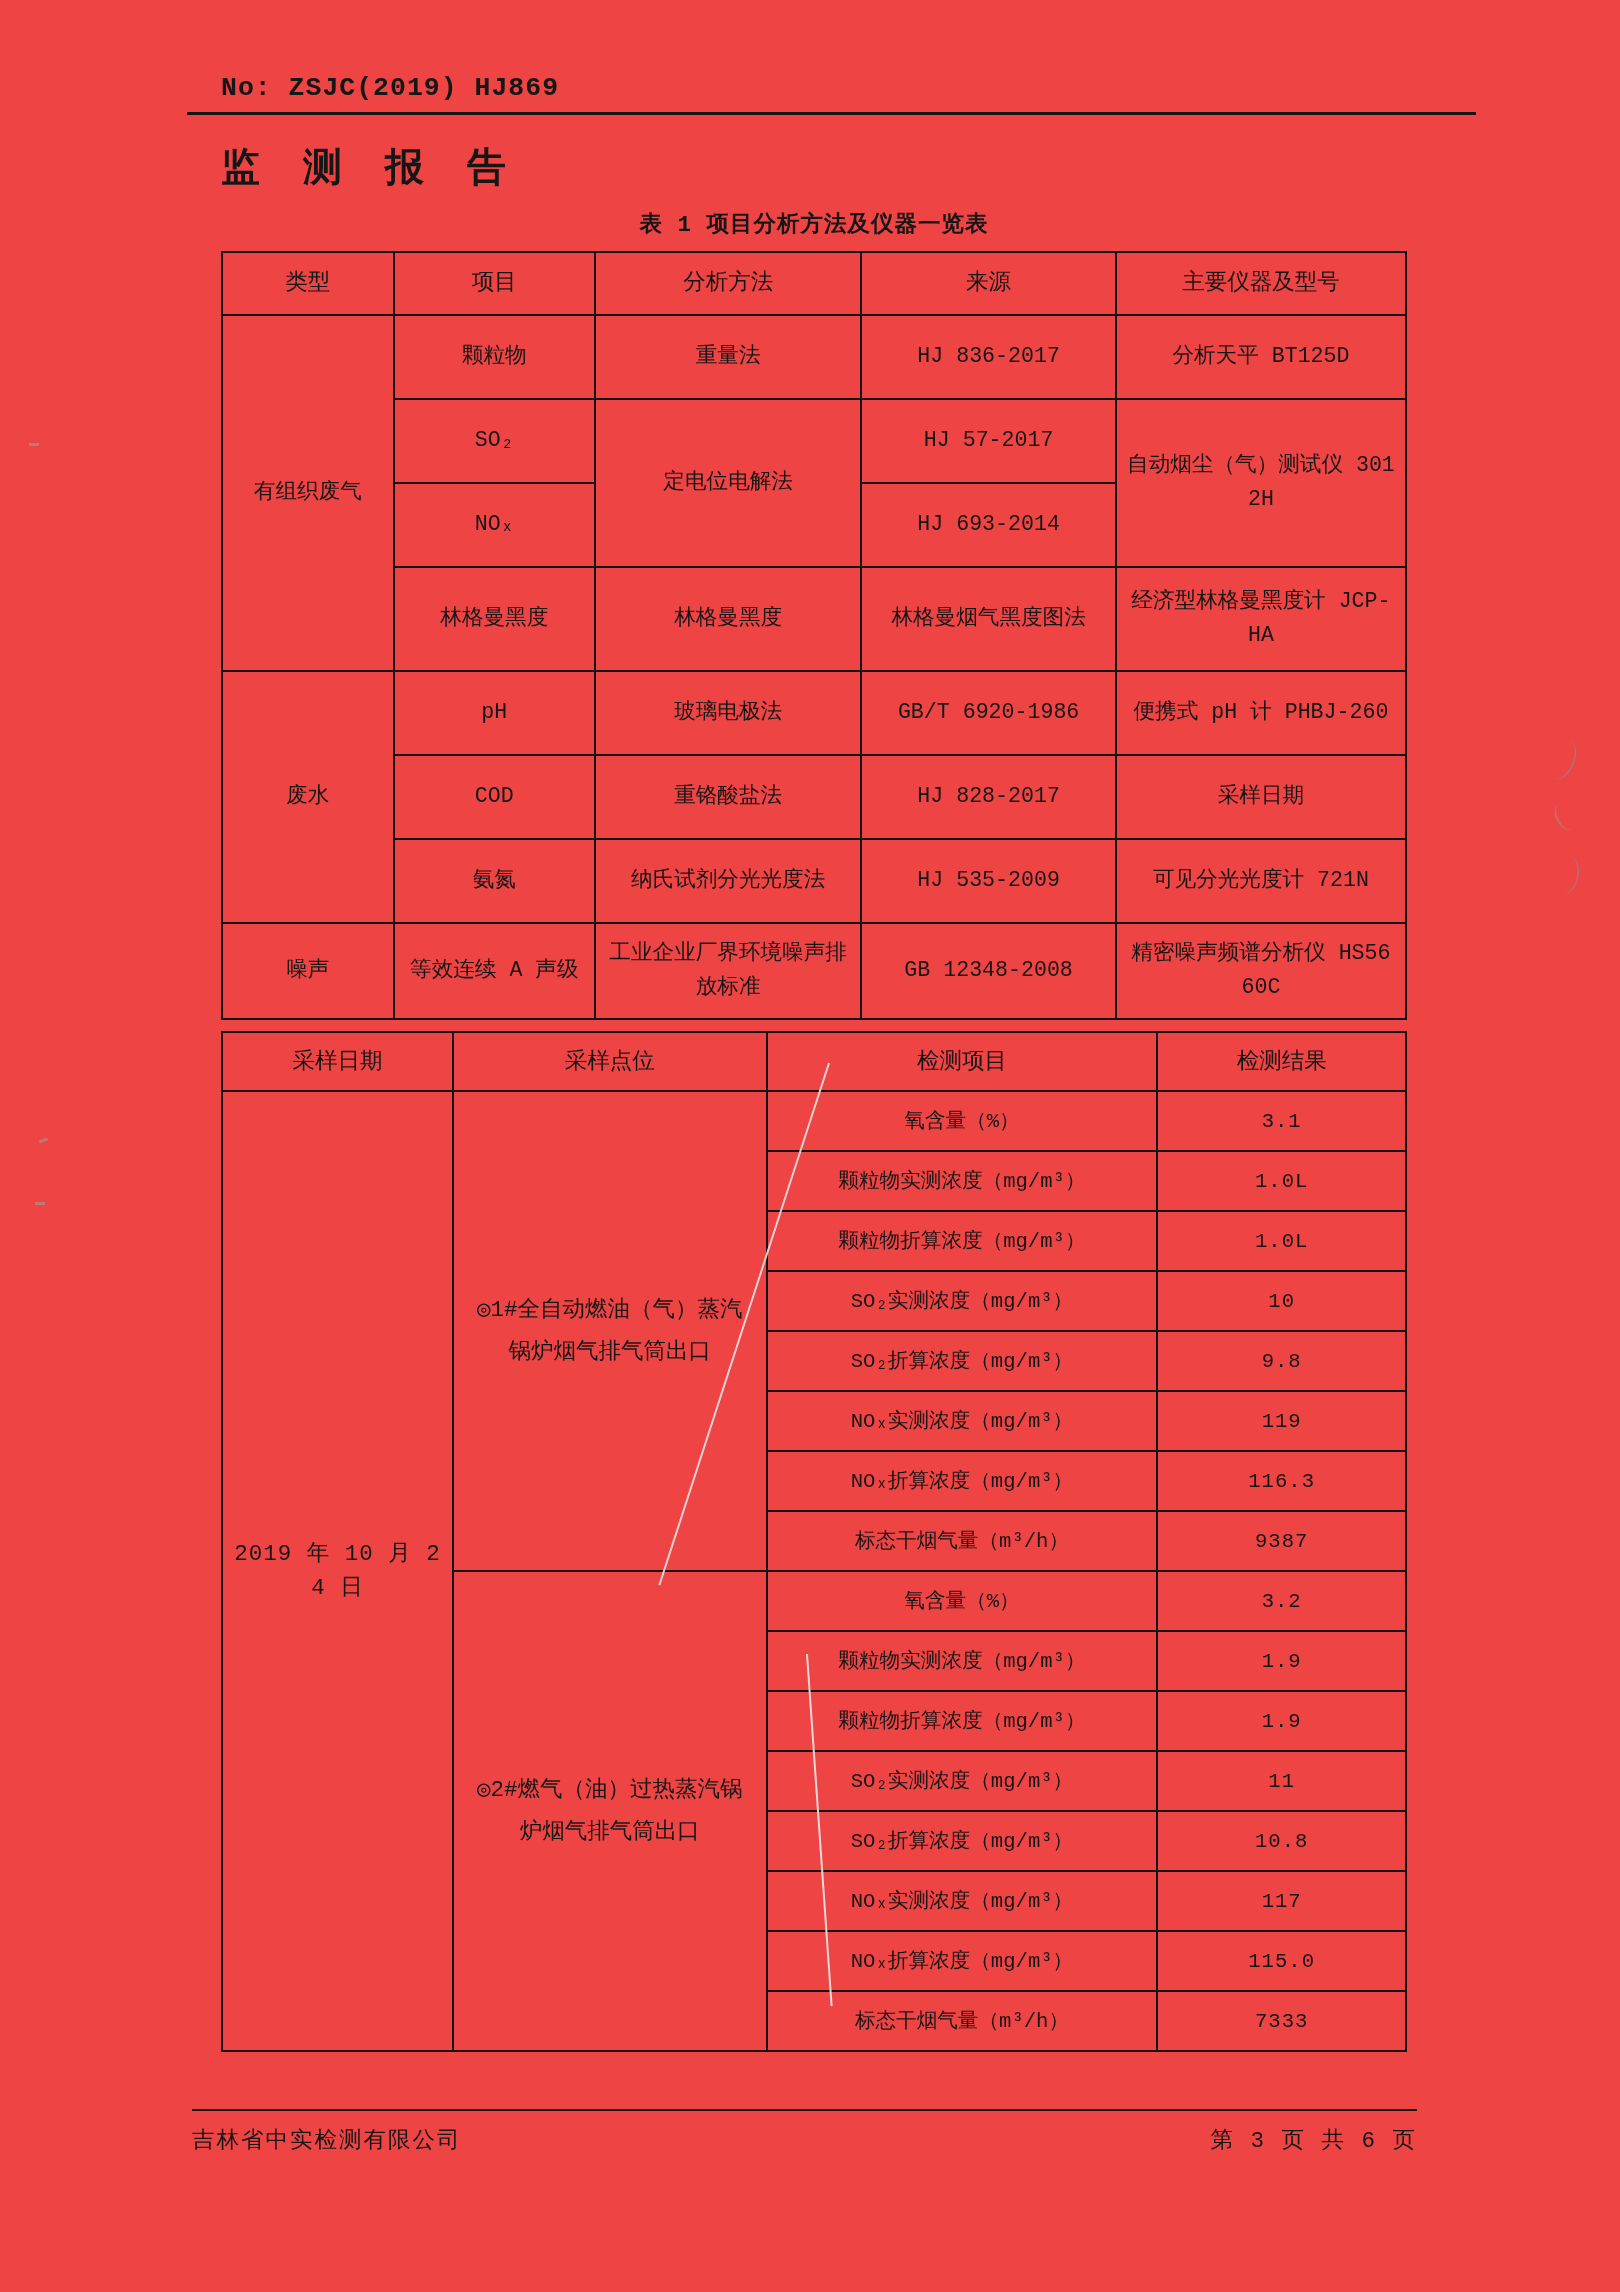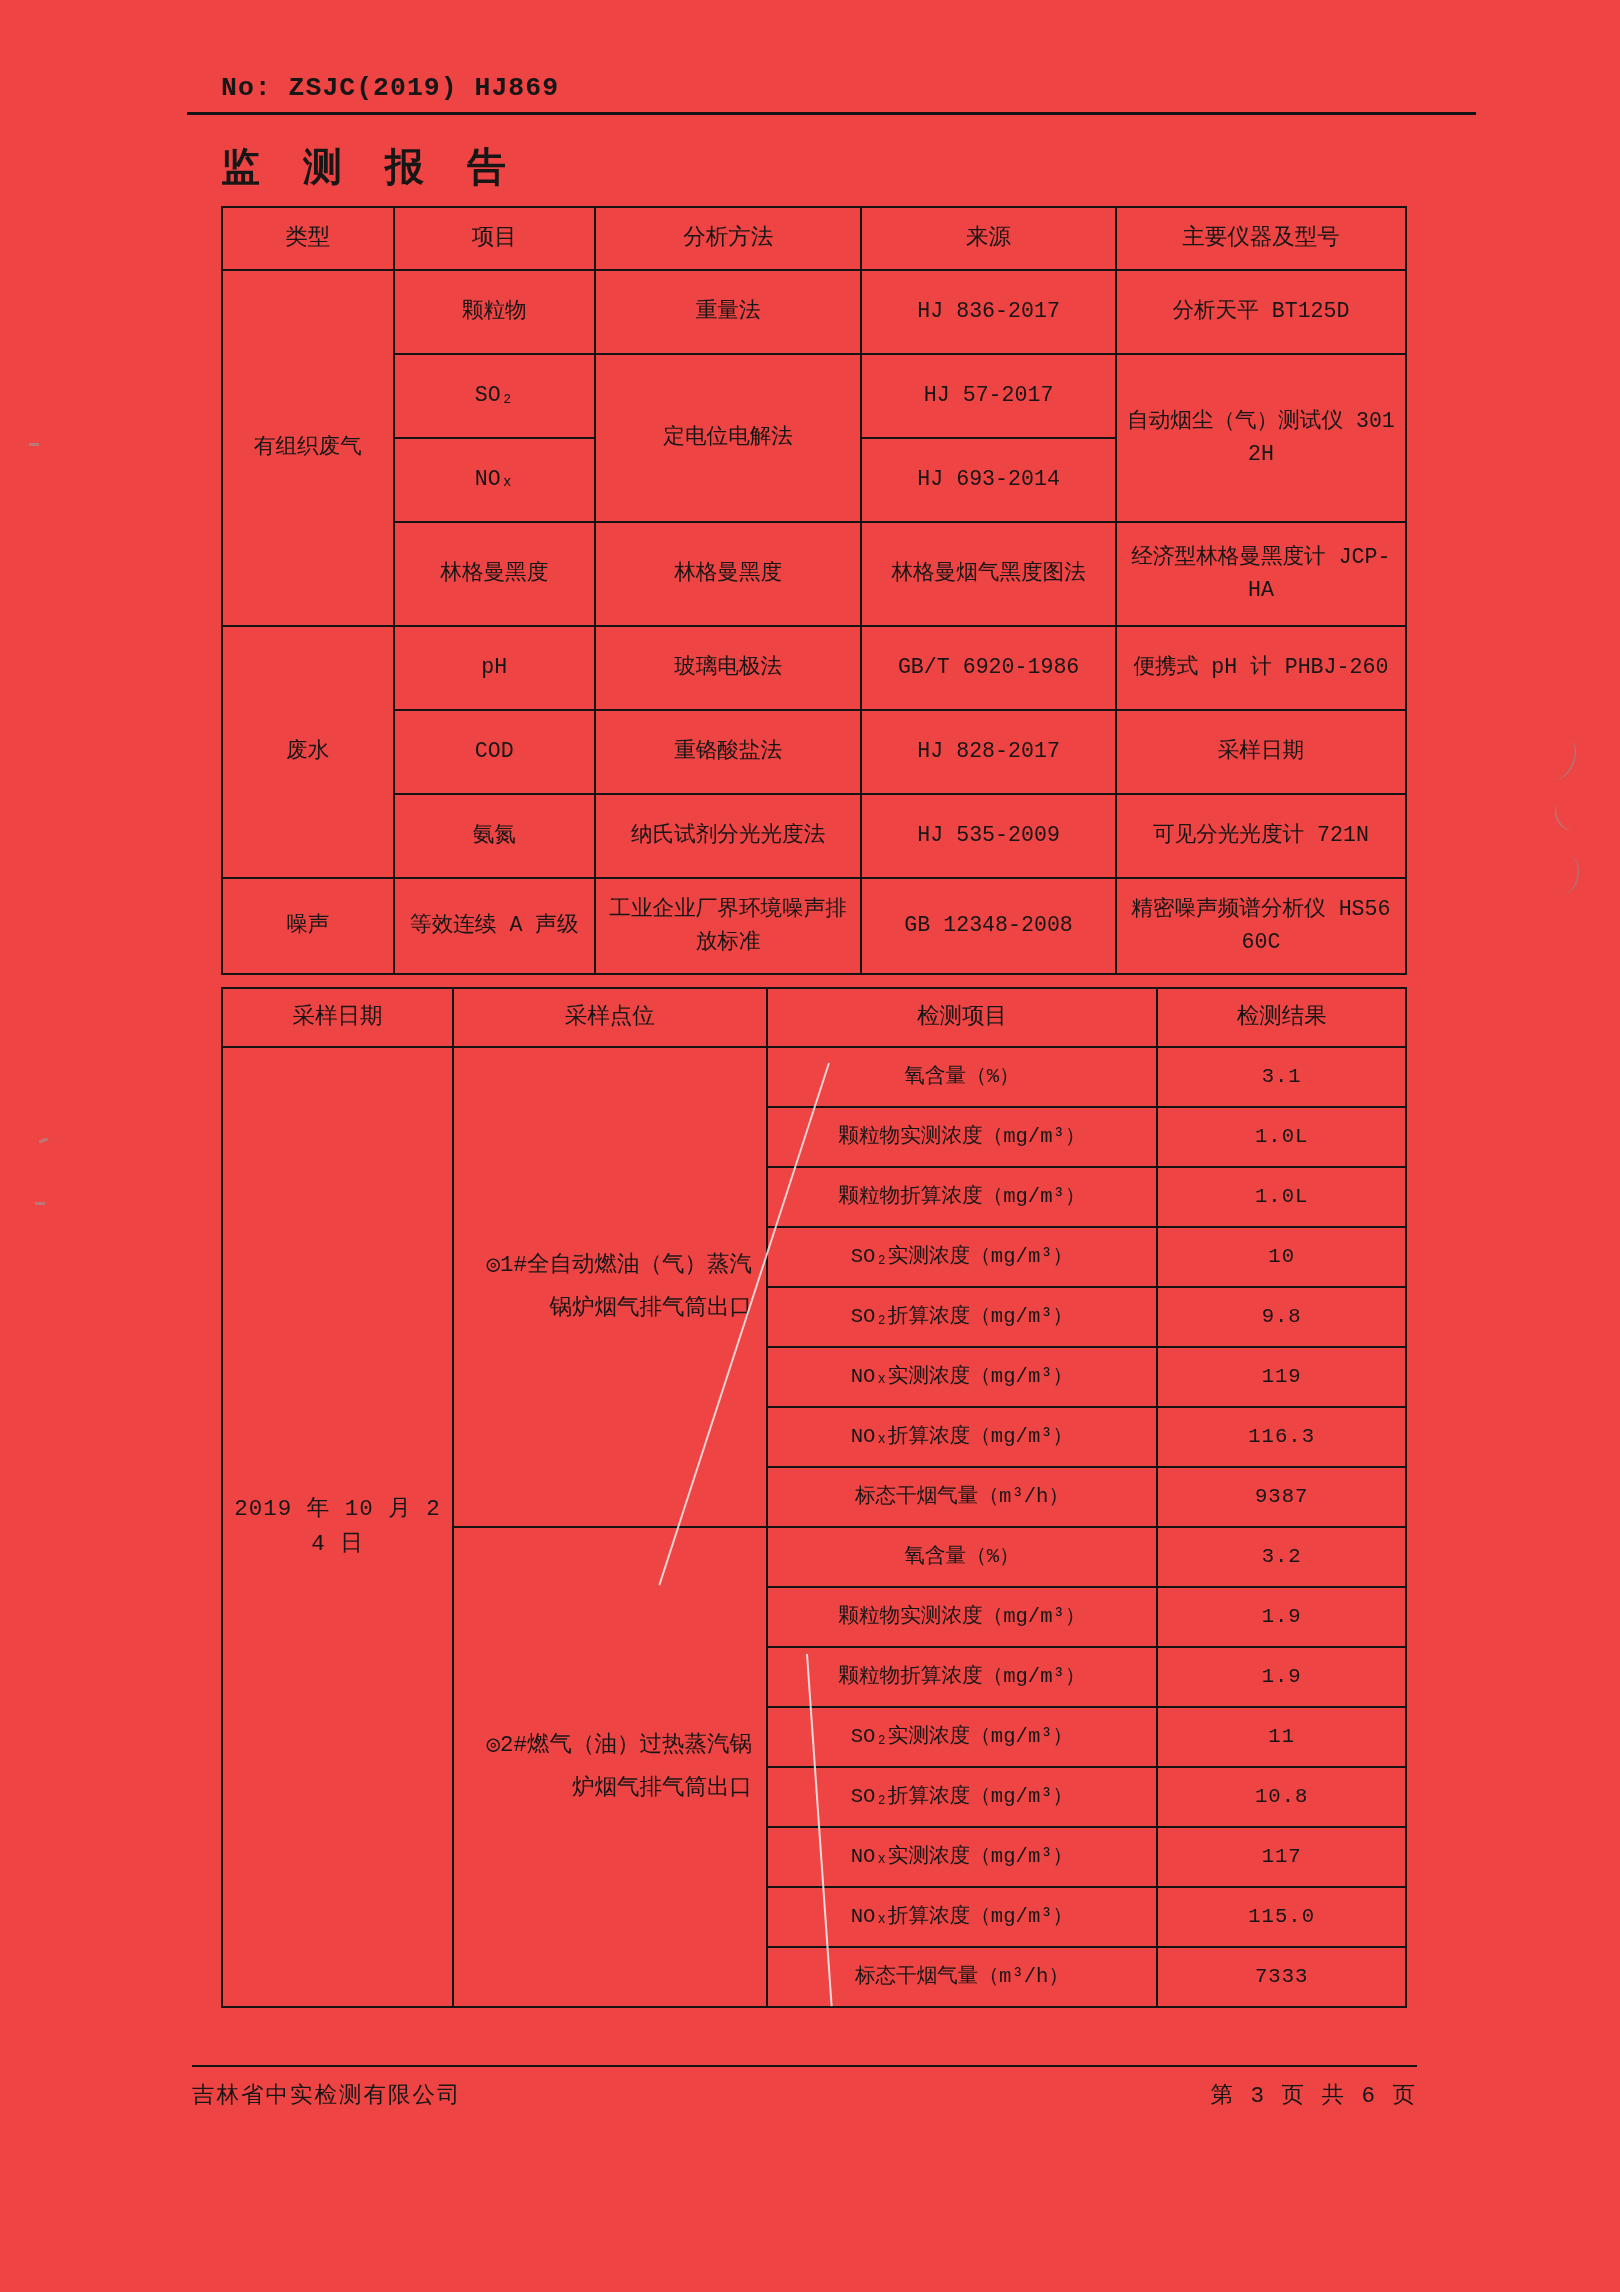--- a/index.html
+++ b/index.html
@@ -26,21 +26,21 @@
   th{font-size:22.5px;}
 
   .t1 th{height:57px;border-bottom-width:2.9px;}
   .t1 td{height:78px;}
   .t1 tr.tall td{height:98px;}
   .t1 tr.noise td{height:90px;}
 
   .t2 th{height:53px;border-bottom-width:2.9px;}
   .t2 td{height:54px;font-size:20.6px;}
   .t2 td.date-cell{font-size:22.5px;letter-spacing:1px;border-radius:21px;}
-  .t2 td.point-cell{font-size:22.5px;line-height:1.9;padding:2px 13.7px;text-align:right;}
+  .t2 td.point-cell{font-size:22.5px;line-height:1.9;padding:2px 13.7px;}
   .t2 td.value-cell{letter-spacing:1px;}
 
   .note{margin-top:29px;font-size:20.6px;line-height:1.95;text-align:justify;letter-spacing:0.5px;}
 
   .footer{margin-top:57px;margin-left:-29px;width:1225px;
           border-top:2.9px solid #141414;padding-top:12.7px;
           display:flex;justify-content:space-between;align-items:baseline;
           font-size:22.5px;letter-spacing:2px;}
 
   
@@ -64,20 +64,21 @@
 
 <div class="page">
 
   <div class="content">
 
     <div class="docnum">No: ZSJC(2019) HJ869</div>
     <div class="head-rule"></div>
 
     <div class="title">监 测 报 告</div>
 
+    <div class="caption">表 1 项目分析方法及仪器一览表</div>
 
     <table class="t1">
       <colgroup>
         <col style="width:14.5%">
           <col style="width:17%">
           <col style="width:22.5%">
         <col style="width:21.5%">
           <col style="width:24.5%">
       </colgroup>
       <tbody>

